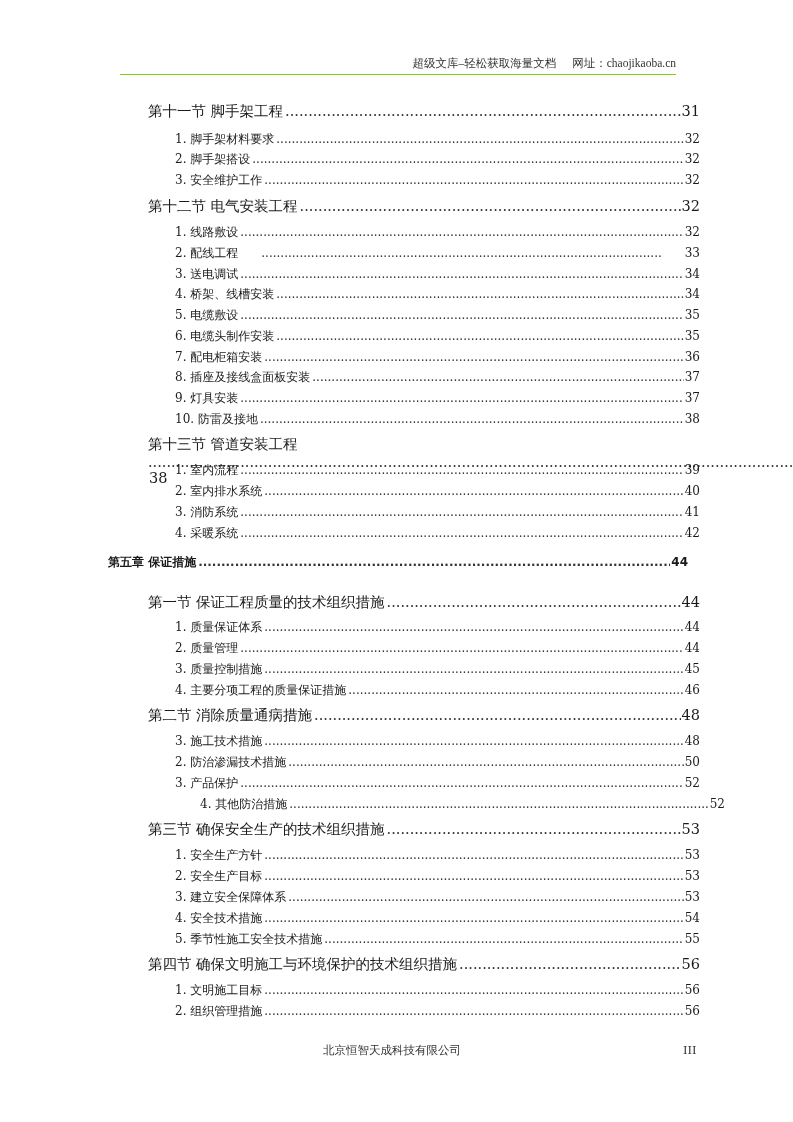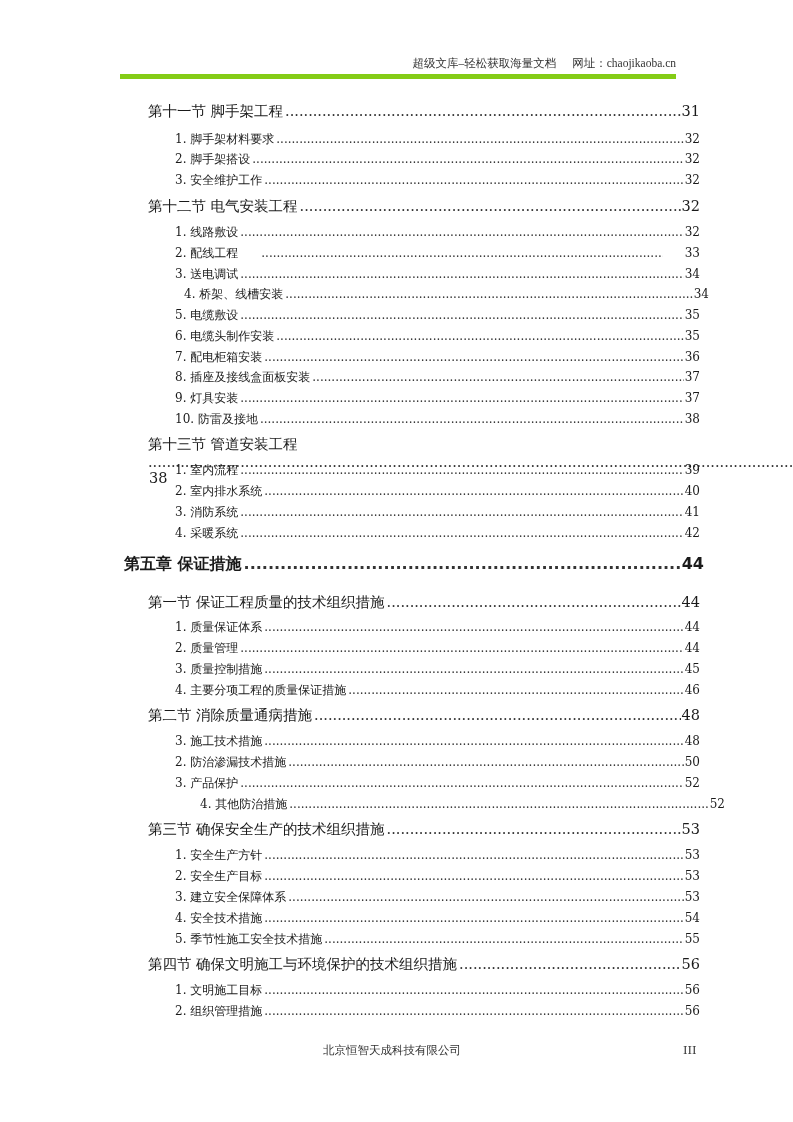--- a/index.html
+++ b/index.html
@@ -1,31 +1,31 @@
 <!DOCTYPE html>
 <html><head>
 <meta charset="utf-8">
 <style>
   html, body { margin:0; padding:0; background:#ffffff; }
   body { width:793px; height:1122px; position:relative; overflow:hidden;
          font-family:"DejaVu Serif","Liberation Serif",serif; color:#1a1a1a; }
   .header { position:absolute; left:120px; top:56px; width:556px; height:18px;
-            border-bottom:5px solid #84cc16; }
+            border-bottom:1px solid #84cc16; }
   .header-text { position:absolute; right:0; top:0; font-size:11.5px; color:#333;
                  font-family:"Liberation Serif","DejaVu Serif",serif; white-space:nowrap; }
   .header-text .gap { display:inline-block; width:16px; }
   .toc { position:absolute; left:0; top:0; width:793px; }
   .row { position:absolute; display:flex; align-items:baseline; white-space:nowrap;text-align:right; }
   .row .label { flex:0 0 auto; padding-right:2px; }
   .row .dots { flex:1 1 auto; overflow:hidden; color:#333; letter-spacing:0px; }
   .row .dots::after { content:"................................................................................................................................................................................................................................................................................................................................................"; }
   .row .page { flex:0 0 auto; padding-left:1px; }
   .lvl-section { left:148px; width:552px; font-size:14.5px; }
   .lvl-item { left:175px; width:525px; font-size:12px; }
-  .lvl-chapter { left:124px; width:580px; font-size:16px; font-weight:bold;
+  .lvl-chapter { left:108px; width:580px; font-size:12px; font-weight:bold;
                  font-family:"DejaVu Sans","Liberation Sans",sans-serif; }
   .lvl-chapter .dots { font-weight:bold; }
   .footer-company { position:absolute; left:323px; top:1043px; font-size:11.5px; color:#333; }
   .footer-page { position:absolute; left:683px; top:1043px; font-size:11.5px; color:#333; }
 </style>
 </head>
 <body>
 
 <div class="header">
   <div class="header-text">
@@ -67,21 +67,21 @@
     <div class="row lvl-item" style="top: 245px; gap: 21px;">
       <span class="label">2. 配线工程</span>
       <span class="dots"></span>
       <span class="page">33</span>
     </div>
     <div class="row lvl-item" style="top: 266px;">
       <span class="label">3. 送电调试</span>
       <span class="dots"></span>
       <span class="page">34</span>
     </div>
-    <div class="row lvl-item" style="top: 286px; margin-left: 9px;">
+    <div class="row lvl-item" style="top: 286px;">
       <span class="label">4. 桥架、线槽安装</span>
       <span class="dots"></span>
       <span class="page">34</span>
     </div>
     <div class="row lvl-item" style="top: 307px;">
       <span class="label">5. 电缆敷设</span>
       <span class="dots"></span>
       <span class="page">35</span>
     </div>
     <div class="row lvl-item" style="top: 328px;">

